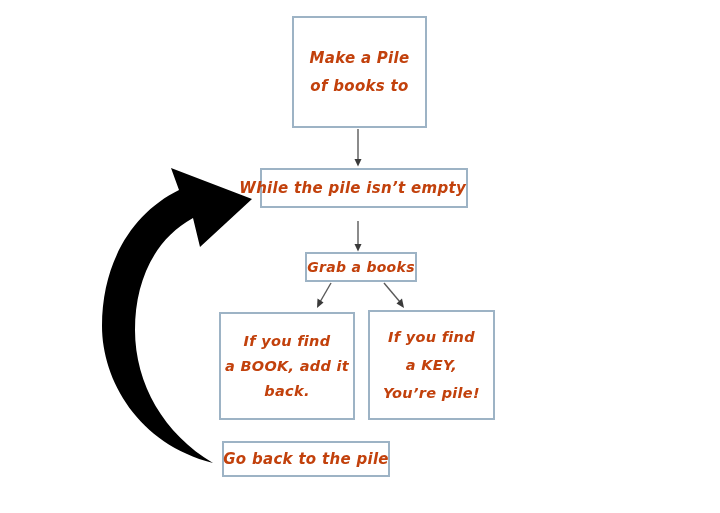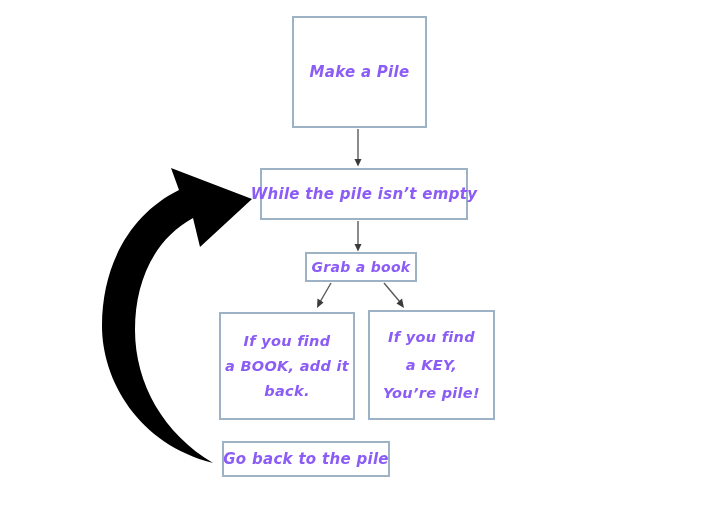--- a/index.html
+++ b/index.html
@@ -15,33 +15,33 @@
     position: absolute;
     left: 0; top: 0;
     width: 720px; height: 513px;
     pointer-events: none;
   }
   .node {
     position: absolute;
     box-sizing: border-box;
     border: 2px solid #9db3c5;
     background: #ffffff;
-    color: #8b5cf6;
+    color: #c2410c;
     font-style: italic;
     font-weight: 600;
     text-align: center;
     display: flex;
     flex-direction: column;
     align-items: center;
     justify-content: center;
     letter-spacing: 0.3px;
   }
   .node .tline { white-space: nowrap; }
   .node-make-pile   { left: 292px; top: 16px;  width: 135px; height: 112px; font-size: 15px; line-height: 28px; }
-  .node-while-loop  { left: 260px; top: 168px; width: 208px; height: 52px;  font-size: 15px; }
+  .node-while-loop  { left: 260px; top: 168px; width: 208px; height: 40px;  font-size: 15px; align-items: flex-end; }
   .node-grab-book   { left: 305px; top: 252px; width: 112px; height: 30px;  font-size: 14px; }
   .node-found-book  { left: 219px; top: 312px; width: 136px; height: 108px; font-size: 14.5px; line-height: 25px; }
   .node-found-key   { left: 368px; top: 310px; width: 127px; height: 110px; font-size: 14.5px; line-height: 28px; }
   .node-go-back     { left: 222px; top: 441px; width: 168px; height: 36px;  font-size: 15px; }
   .connector { stroke: #5a5a5a; stroke-width: 1.4; fill: none; }
   .arrowhead { fill: #3a3a3a; stroke: none; }
   .loop-arrow { fill: #000000; stroke: none; }
 </style>
 </head>
 <body>
@@ -69,28 +69,29 @@
              L 252 199
              L 200 247
              L 193 218
              C 153 240, 135 283, 135 330
              C 135 384, 164 434, 213 463
              Z"></path>
   </svg>
 
   <div class="node node-make-pile">
     <div class="tline">Make a Pile</div>
+    <div class="tline">of books to</div>
   </div>
 
   <div class="node node-while-loop">
     <div class="tline">While the pile isn’t empty</div>
   </div>
 
   <div class="node node-grab-book">
-    <div class="tline">Grab a book</div>
+    <div class="tline">Grab a books</div>
   </div>
 
   <div class="node node-found-book">
     <div class="tline">If  you find</div>
     <div class="tline">a BOOK, add it</div>
     <div class="tline">back.</div>
   </div>
 
   <div class="node node-found-key">
     <div class="tline">If you find</div>

